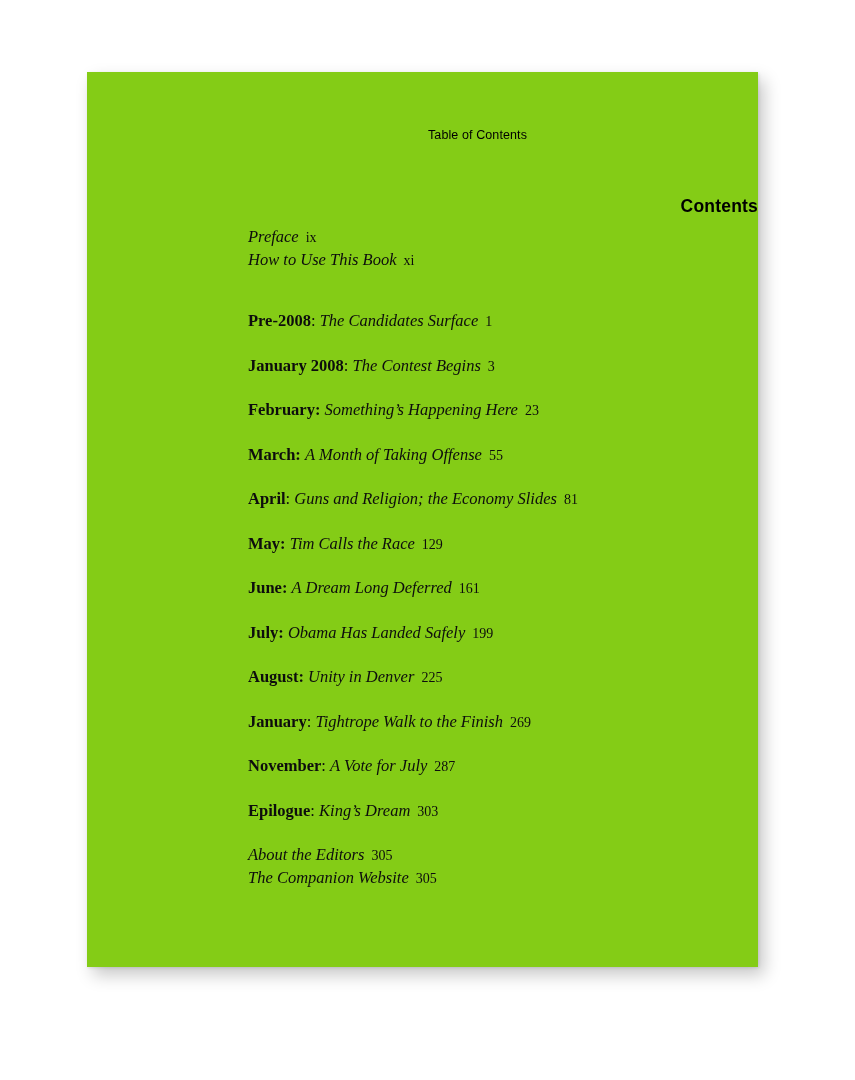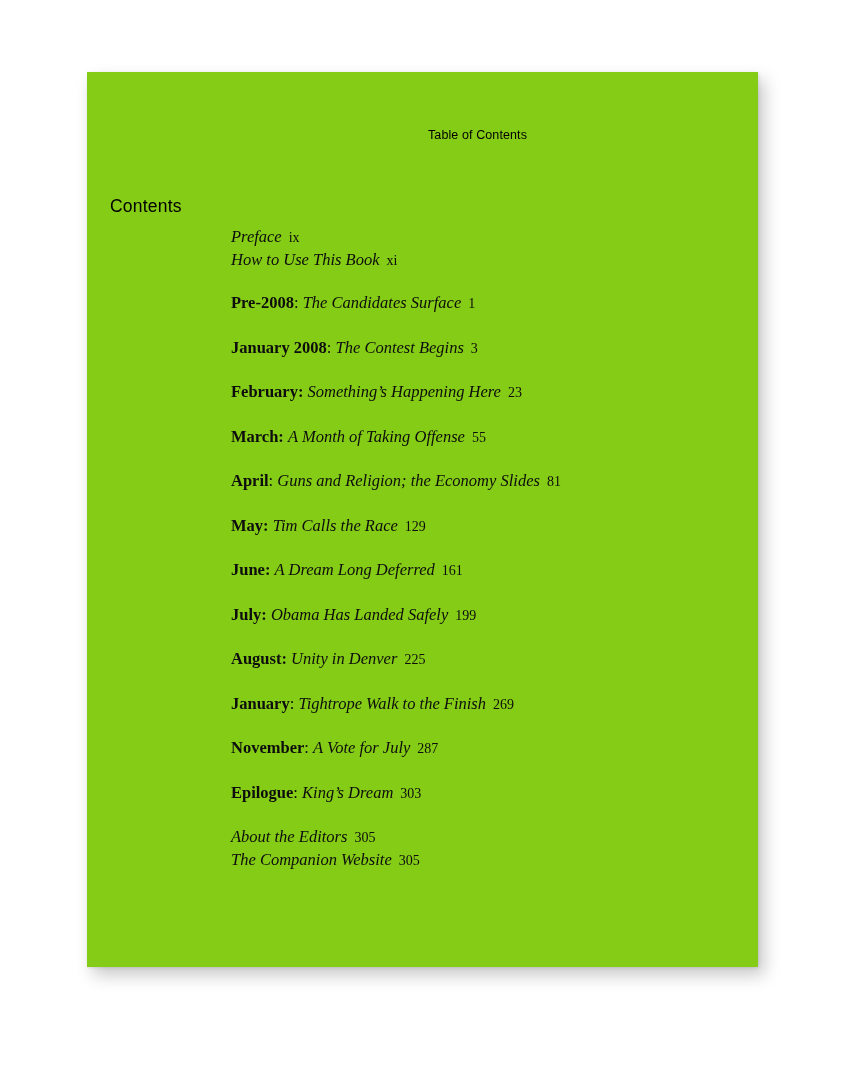--- a/index.html
+++ b/index.html
@@ -42,41 +42,41 @@
     padding-left: 110px;
     box-sizing: border-box;
   }
 
   
   #contents-heading {
     position: absolute;
     left: 0;
     top: 124px;
     width: 100%;
-    text-align: left;
+    text-align: right;
     font-family: "Liberation Sans", "DejaVu Sans", sans-serif;
     font-size: 17.5px;
-    font-weight: normal;
+    font-weight: bold;
     color: #000000;
     letter-spacing: 0.2px;
     padding-left: 23px;
     box-sizing: border-box;
   }
 
   
   #toc-body {
     position: absolute;
-    left: 144px;
+    left: 161px;
     top: 154px;
     right: 20px;
   }
 
   .toc-group { margin: 0; }
   .group-front { margin-bottom: 0; }
-  .group-main  { margin-top: 20px; }
+  .group-main  { margin-top: 38px; }
   .group-back  { margin-top: 21px; }
 
   .toc-line {
     font-size: 16.5px;
     line-height: 22px;
     color: #0d0d0d;
     white-space: nowrap;
   }
   .group-main .toc-line { margin-bottom: 21.5px; }
   .group-main .toc-line:last-child { margin-bottom: 0; }

